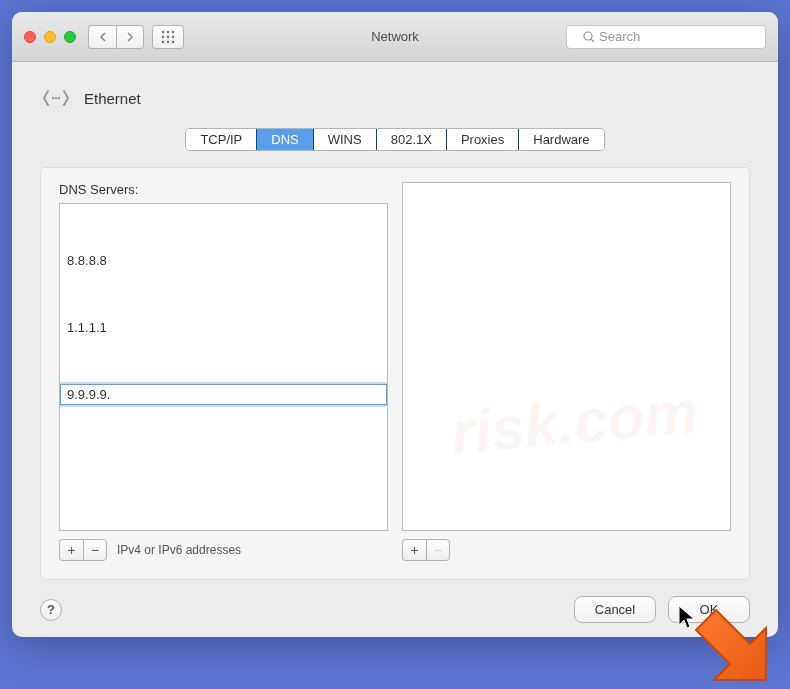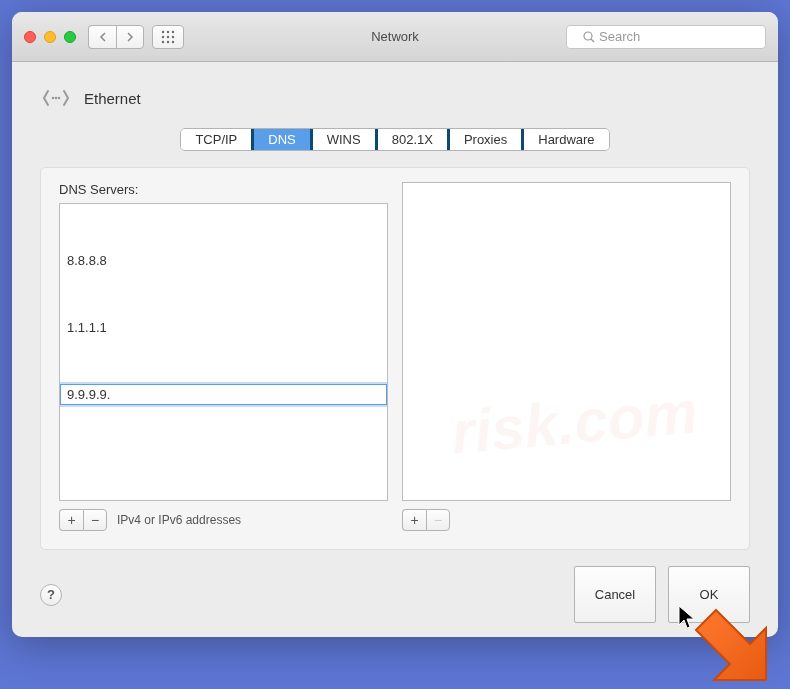--- a/index.html
+++ b/index.html
@@ -85,21 +85,21 @@
       margin: 0 auto 16px;
       border: 1px solid #b3b3b3;
       border-radius: 5px;
       overflow: hidden;
       background: #fff;
       width: fit-content;
     }
     .seg {
       padding: 3px 14px;
       font-size: 13px;
-      border-right: 3px solid #0c4a6e;
+      border-right: 1px solid #0c4a6e;
       color: #333;
       background: #fff;
     }
     .seg:last-child { border-right: none; }
     .seg.active { background: #5a9de8; color: #fff; }
     .panel {
       background: #f5f5f5;
       border: 1px solid #ddd;
       border-radius: 5px;
       flex: 1;
@@ -157,24 +157,24 @@
       width: 22px; height: 22px;
       border-radius: 50%;
       background: linear-gradient(#fdfdfd,#efefef);
       border: 1px solid #b3b3b3;
       display: flex; align-items: center; justify-content: center;
       font-size: 13px; color: #555; font-weight: bold;
     }
     .footer-buttons { margin-left: auto; display: flex; gap: 12px; }
     .btn {
       min-width: 82px;
-      padding: 20px 18px;
+      padding: 5px 18px;
       background: linear-gradient(#fdfdfd,#f1f1f1);
       border: 1px solid #b3b3b3;
-      border-radius: 2px;
+      border-radius: 8px;
       font-size: 13px;
       text-align: center;
       color: #333;
     }
     
     .watermark {
       position: absolute;
       pointer-events: none;
       opacity: 0.05;
       font-size: 60px;

